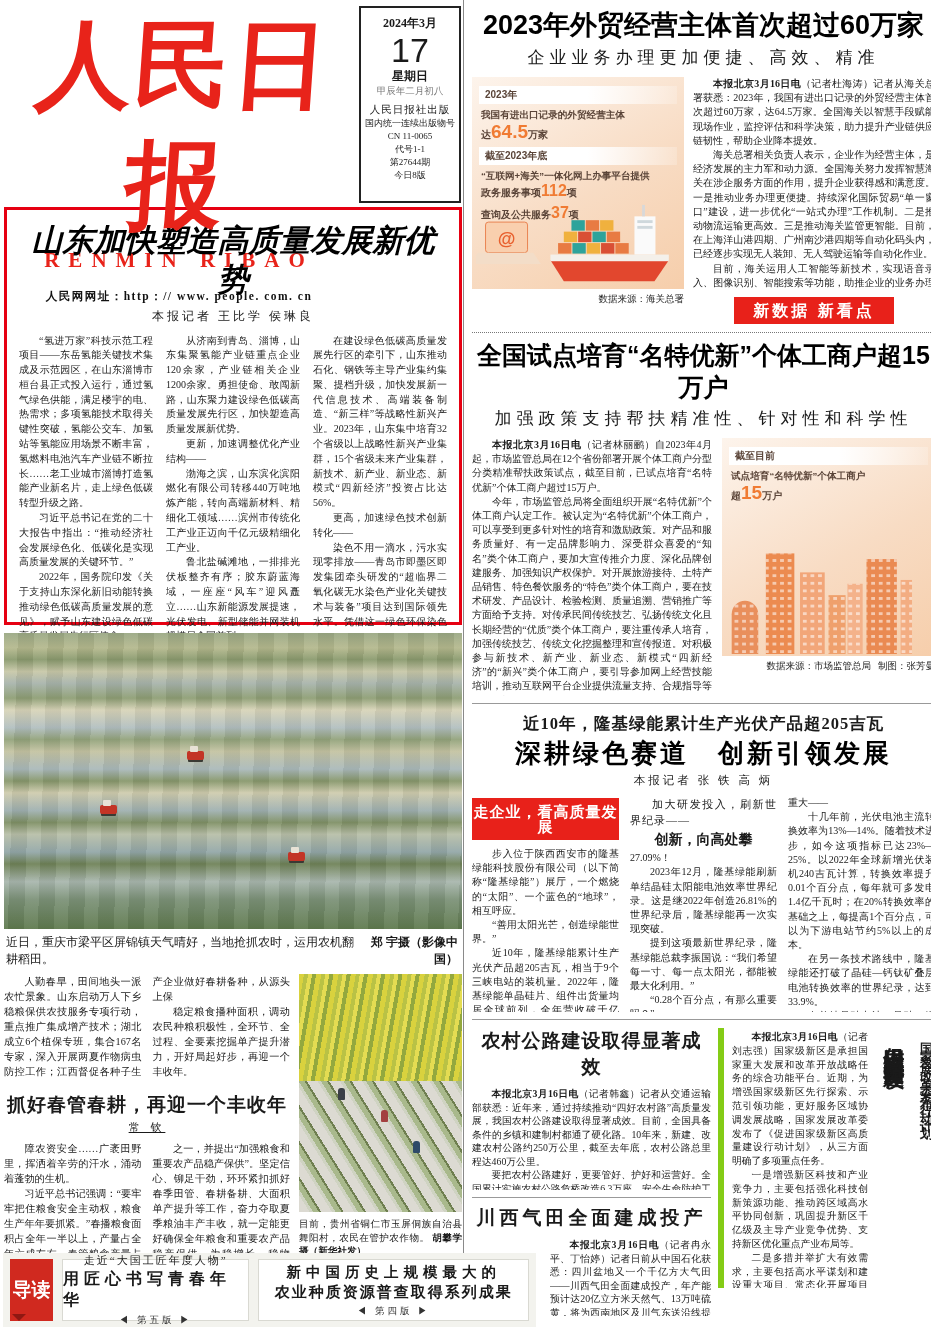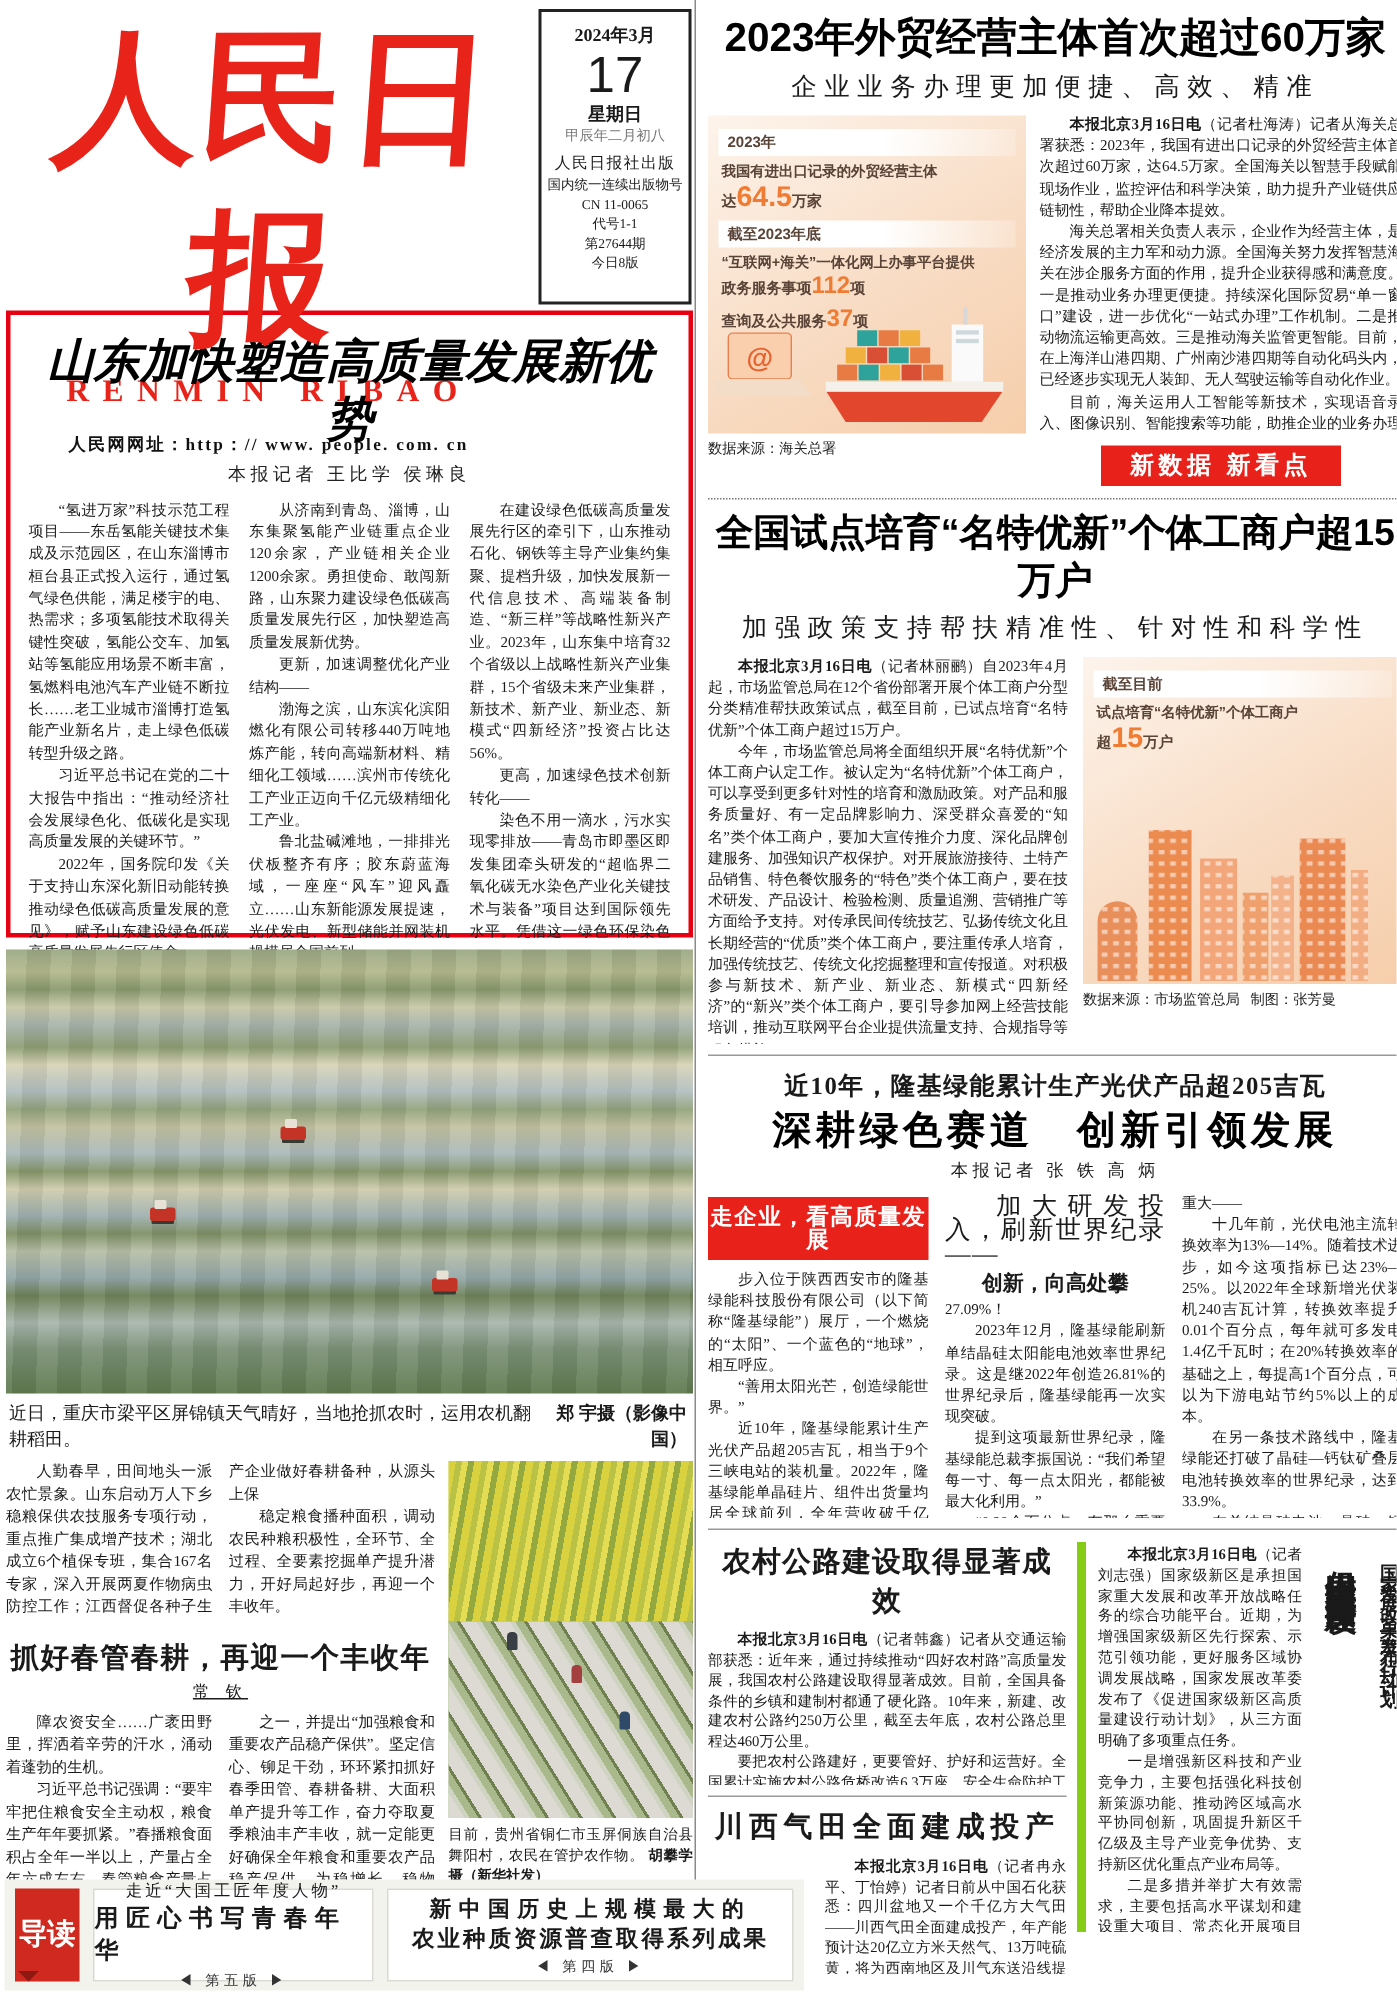--- a/index.html
+++ b/index.html
@@ -106,42 +106,42 @@
   .tr-info { width:212px; flex:0 0 212px; }
   .ig { background:linear-gradient(150deg,#fdf4ec,#f8dcc4 55%,#f6ceab); padding:9px 9px 4px;
         height:212px; font-family:"Liberation Sans",sans-serif; color:#5a4438; position:relative; }
   .ig-band { background:linear-gradient(90deg,#fff 55%,rgba(255,255,255,.2)); font-size:10px;
              font-weight:bold; padding:2px 6px; margin:0 -2px 4px; }
   .ig-line { font-size:9.6px; font-weight:bold; line-height:13px; }
   .ig-stat { font-size:10px; font-weight:bold; margin:0 0 4px; }
   .ig-stat .num { color:#f07b33; font-size:19px; font-family:"Liberation Sans",sans-serif; }
   .ig-stat .num.sm { font-size:16px; }
   .ig-art { position:absolute; left:4px; right:4px; bottom:2px; }
-  .ig-src { font-size:9.5px; margin-top:4px; color:#222; }
+  .ig-src { font-size:9.5px; text-align:right; margin-top:4px; color:#222; }
   .tr-text { flex:1; }
   .tr-pb { height:212px; overflow:hidden; }
   .badge-red { background:#e8211a; color:#fff; font:900 16px/1 "Liberation Sans",sans-serif;
                text-align:center; padding:6px 0 5px; width:160px; margin:8px auto 0; letter-spacing:3px; }
 
   
   .sec-geti h1 { font-size:25px; line-height:32px; font-weight:900; margin-top:6px; }
   .ge-flex { display:flex; gap:10px; }
   .ge-text { width:240px; flex:0 0 240px; height:258px; overflow:hidden; }
   .ge-info { flex:1; }
   .ge-bldg { margin-top:6px; }
 
   
   .kicker { text-align:center; font-weight:bold; font-size:16.5px; margin-top:9px; letter-spacing:1px; }
   .sec-lj h1 { font-size:26px; line-height:34px; font-weight:800; letter-spacing:3px; margin-top:1px; }
   .lj-byline { text-align:center; font-size:11.5px; letter-spacing:3px; margin:3px 0 8px; }
   .lj-cols { display:flex; gap:11px; height:216px; overflow:hidden; }
   .lj-col { flex:1; }
   .lj-badge { background:#e8211a; color:#fff; font:900 15px/1 "Liberation Sans",sans-serif;
               text-align:center; padding:6px 0; margin:2px 0 7px; letter-spacing:1px; }
-  .ih1 { font-size:17px; letter-spacing:1px; text-indent:2em; line-height:16px; }
+  .ih1 { font-size:11px; letter-spacing:1px; text-indent:2em; line-height:16px; }
   .ih2 { text-align:center; font-family:"Liberation Sans",sans-serif; font-weight:800;
          font-size:14px; margin:4px 0 5px; }
 
   
   .sec-bottom { display:flex; padding-top:8px; height:268px; }
   .bt-a { width:252px; flex:0 0 252px; padding-right:7px; border-right:6px solid #84cc16; }
   .bt-a h2.rural { font-family:"Liberation Sans",sans-serif; font-size:19px; text-align:center;
                    letter-spacing:1px; margin-bottom:7px; }
   .rural-txt { font-size:9.8px; line-height:13.5px; text-align:justify; height:103px; overflow:hidden; }
   .rural-txt p, .gas-txt p, .bt-b p, .ge-text p, .tr-pb p, .lj-col p { text-indent:2em; }

